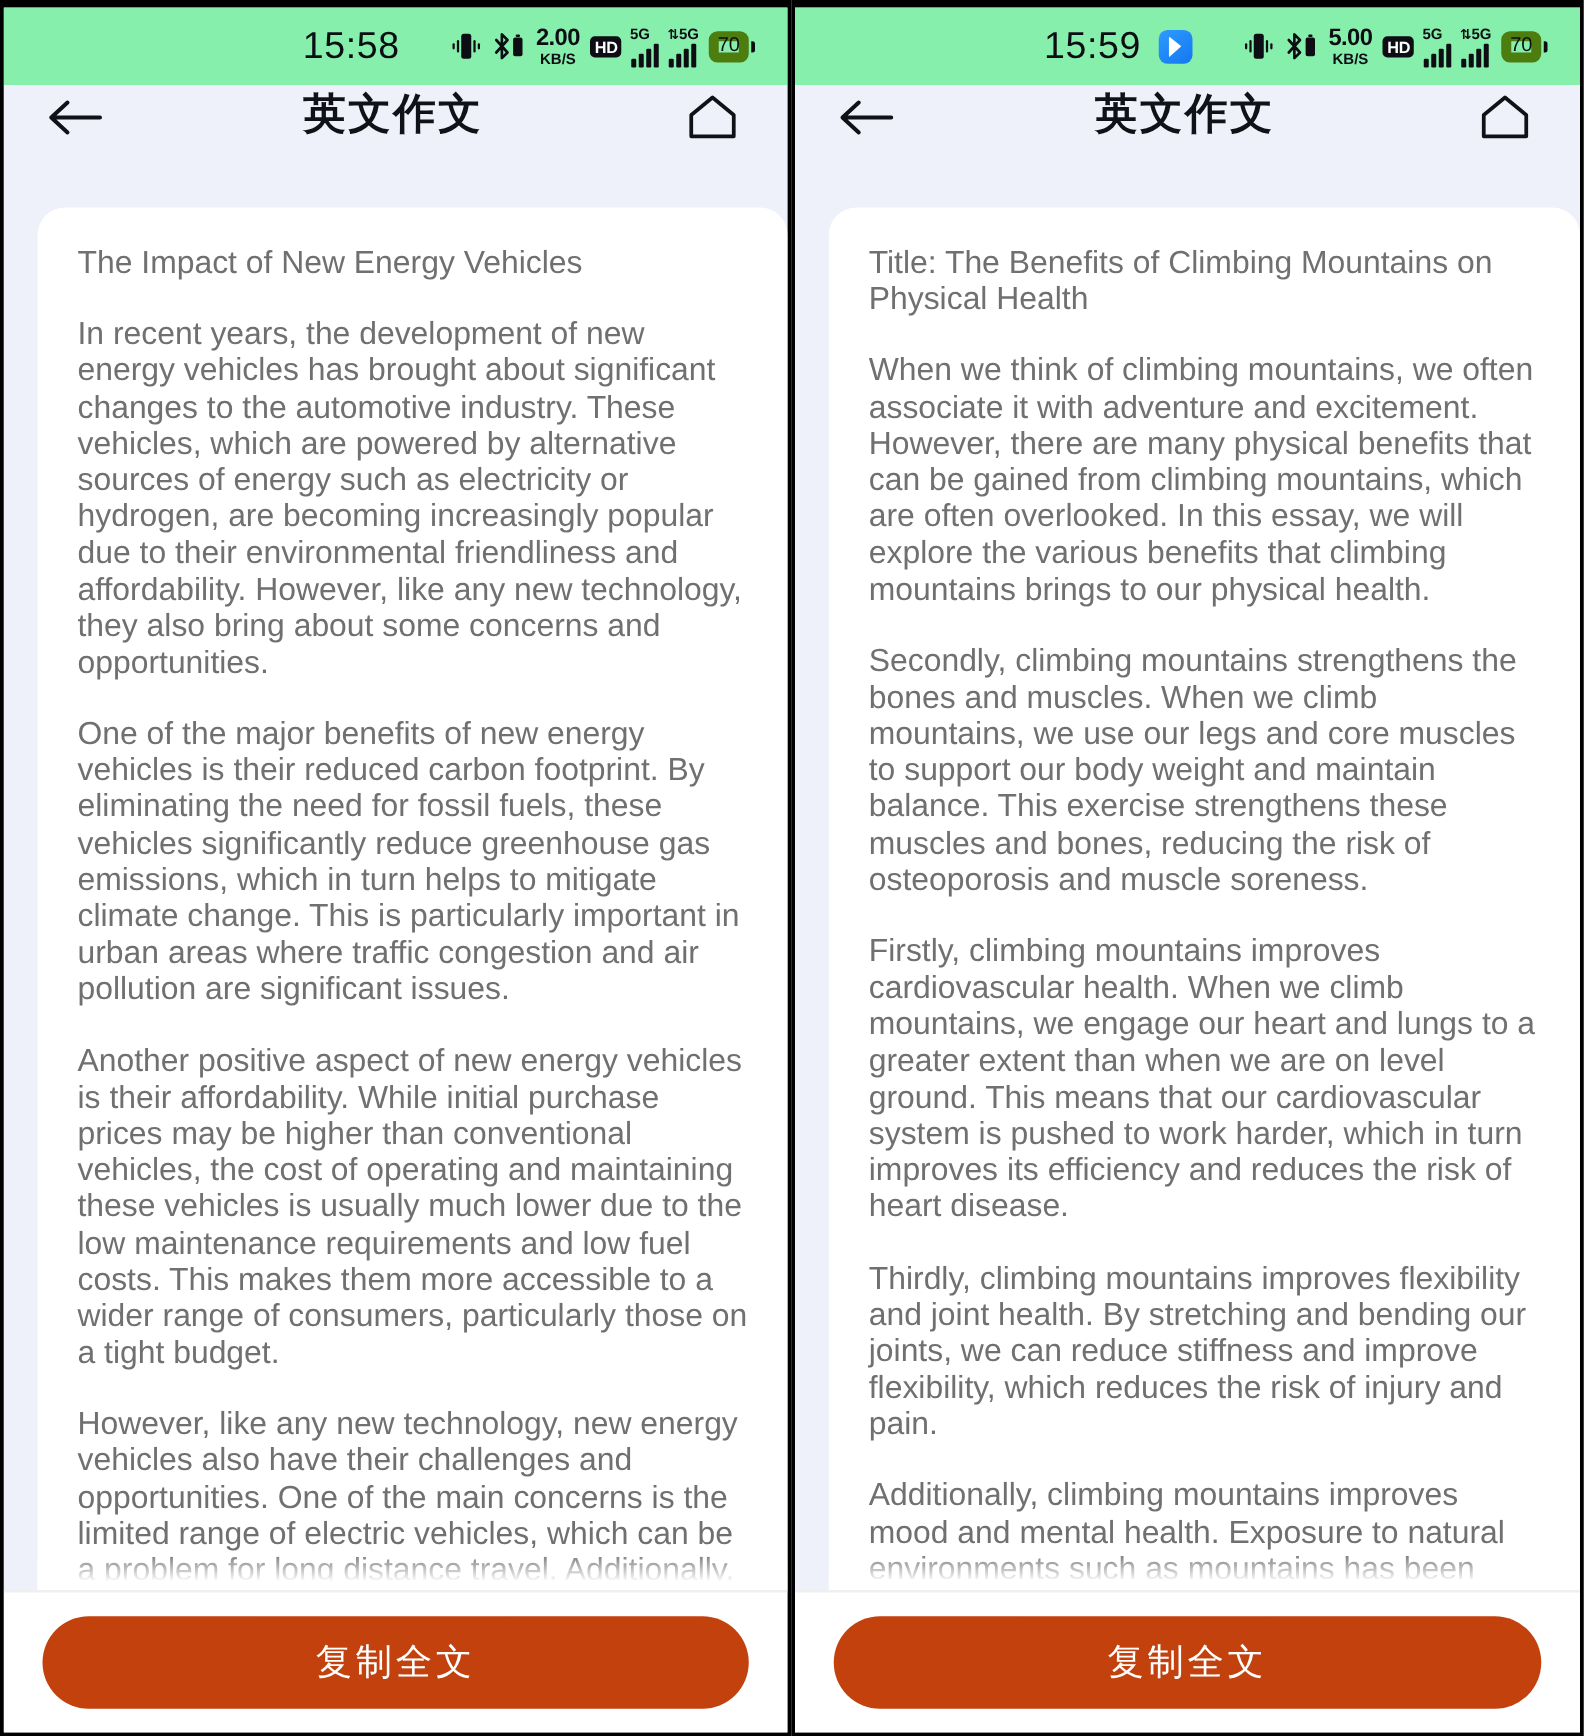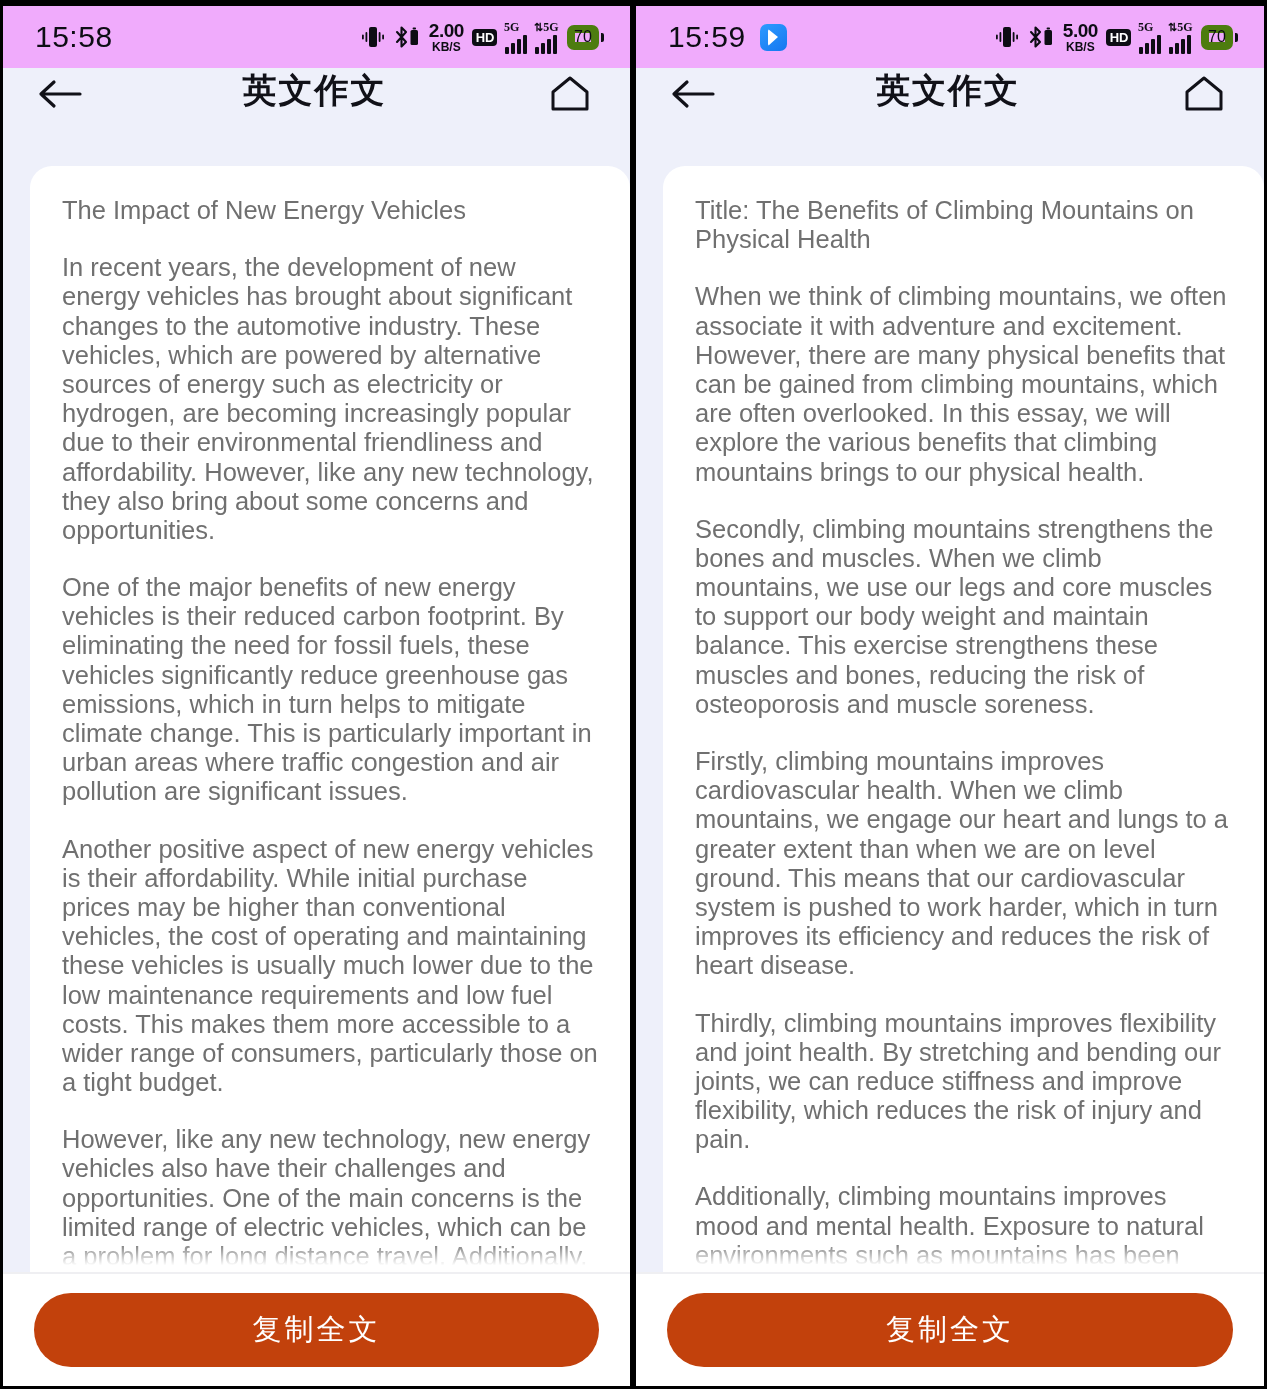--- a/index.html
+++ b/index.html
@@ -38,24 +38,24 @@
   .phone.right {
     width: 634px;
   }
 
   
   .status-bar {
     height: 62px;
     flex: 0 0 62px;
     display: flex;
     align-items: center;
-    justify-content: space-between;
+    justify-content: flex-end;
     padding: 0 26px 0 32px;
     box-sizing: border-box;
-    background: #f0abfc;
+    background: #86efac;
     gap: 40px;
   }
   .status-left {
     display: flex;
     align-items: center;
     gap: 14px;
   }
   .clock {
     font-size: 30px;
     color: #0D0D14;
@@ -110,21 +110,20 @@
     padding: 2px 3px 2px 4px;
     line-height: 1;
     letter-spacing: -0.3px;
   }
 
   .sig {
     display: flex;
     align-items: flex-end;
     position: relative;
     padding-top: 14px;
-    font-family: Liberation Serif, serif;
   }
   .sig .g-label {
     position: absolute;
     top: 0;
     left: 0;
     font-size: 12px;
     font-weight: bold;
     color: #0D0D14;
     line-height: 1;
   }

